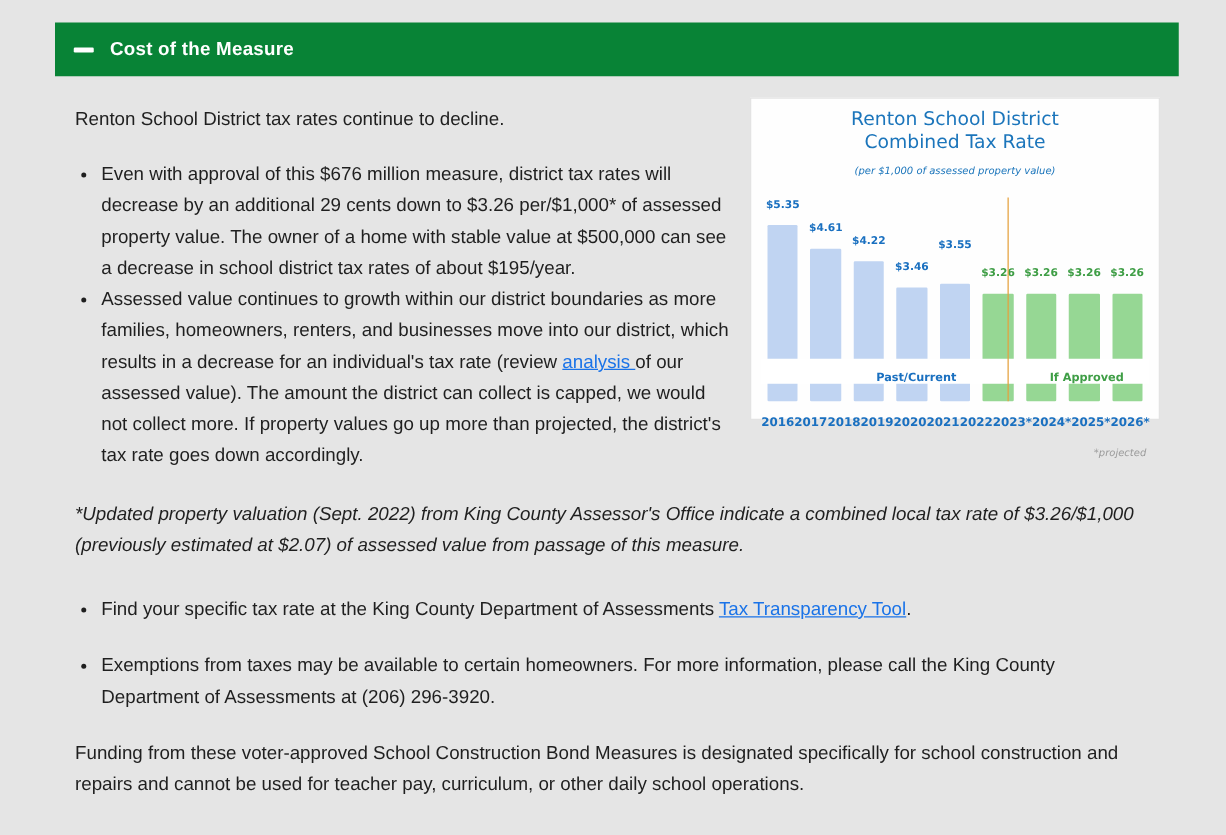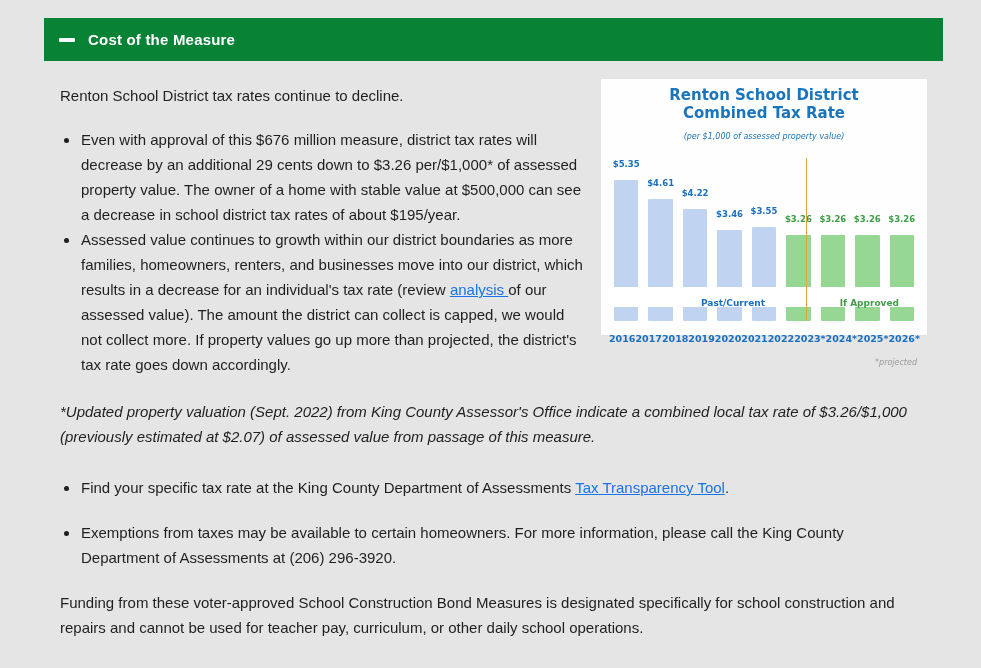--- a/index.html
+++ b/index.html
@@ -30,21 +30,21 @@
   ul.bottom-list{margin:0 0 2px 0;padding-left:20px;}
   ul.bottom-list li{margin-bottom:20px;padding-left:1px;}
   .note{font-style:italic;margin-bottom:26px;}
   .closing{margin-top:2px;}
   
   .chart{
     float:right;width:328px;height:258px;margin:-5px -15px 8px 14px;
     border:1px solid var(--chart-border);background:#fefefe;
     padding:7px 8px 6px;font-family:"DejaVu Sans",sans-serif;
   }
-  .chart-title{font-size:15px;line-height:18px;font-weight:bold;color:var(--chart-blue);text-align:center;}
+  .chart-title{font-size:15px;line-height:18px;font-weight:normal;color:var(--chart-blue);text-align:center;}
   .chart-subtitle{font-size:8px;font-style:italic;color:var(--chart-blue);text-align:center;margin-top:2px;}
   .plot{position:relative;height:168px;margin-top:4px;}
   .bars{display:flex;height:100%;position:relative;z-index:1;}
   .col{flex:1 1 0;position:relative;display:flex;flex-direction:column;justify-content:flex-end;}
   .bar{margin:0 5px;border-radius:1px;}
   .bar.past{background:var(--bar-blue);}
   .bar.approved{background:var(--bar-green);}
   .bar-label{position:absolute;left:-7px;right:-7px;text-align:center;font-size:8.5px;font-weight:bold;white-space:nowrap;}
   .bar-label.past{color:var(--bar-label-blue);}
   .bar-label.approved{color:var(--bar-label-green);}
@@ -87,21 +87,21 @@
             </div>
             <div class="col">
               <div class="bar-label past" style="bottom: 115px;">$4.22</div>
               <div class="bar past" style="height: 112px;"></div>
             </div>
             <div class="col">
               <div class="bar-label past" style="bottom: 94px;">$3.46</div>
               <div class="bar past" style="height: 91px;"></div>
             </div>
             <div class="col">
-              <div class="bar-label past" style="bottom: 97px;">$3.55</div>
+              <div class="bar-label past" style="bottom: 112px;">$3.55</div>
               <div class="bar past" style="height: 94px;"></div>
             </div>
             <div class="col">
               <div class="bar-label approved" style="bottom: 89px;">$3.26</div>
               <div class="bar approved" style="height: 86px;"></div>
             </div>
             <div class="col">
               <div class="bar-label approved" style="bottom: 89px;">$3.26</div>
               <div class="bar approved" style="height: 86px;"></div>
             </div>

